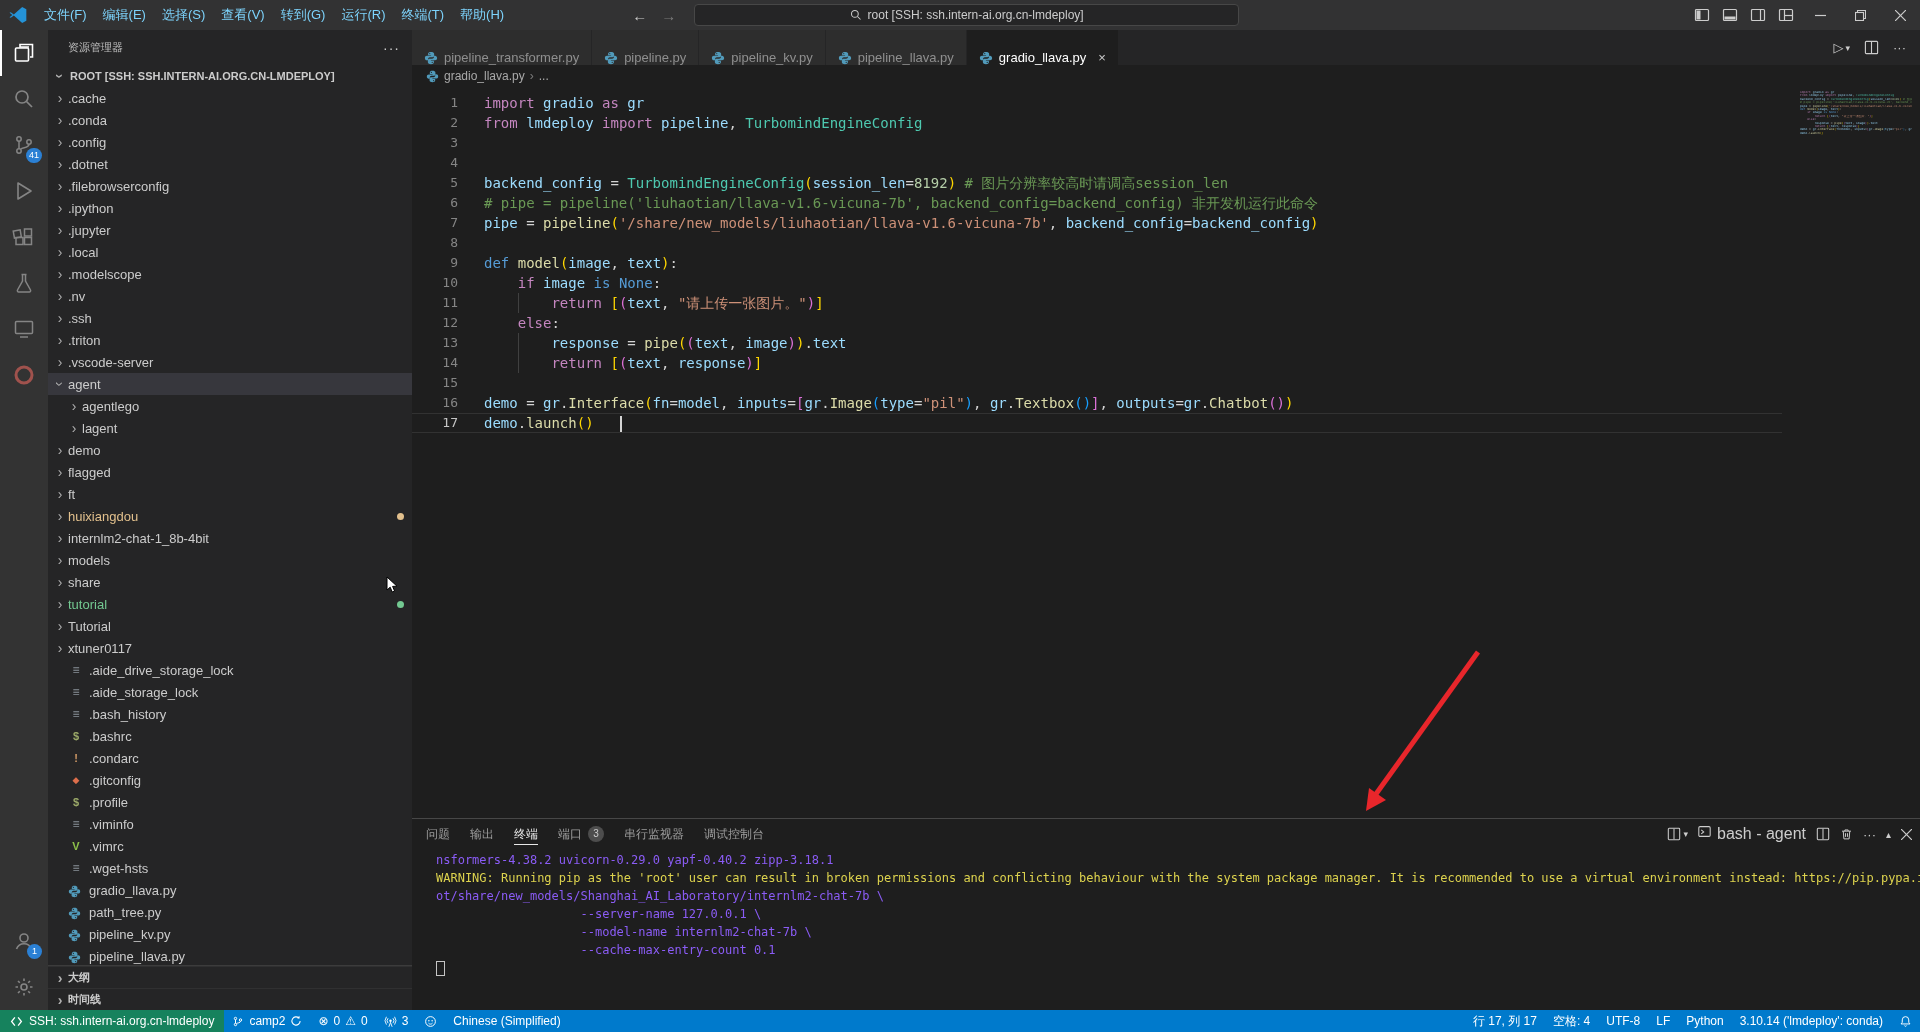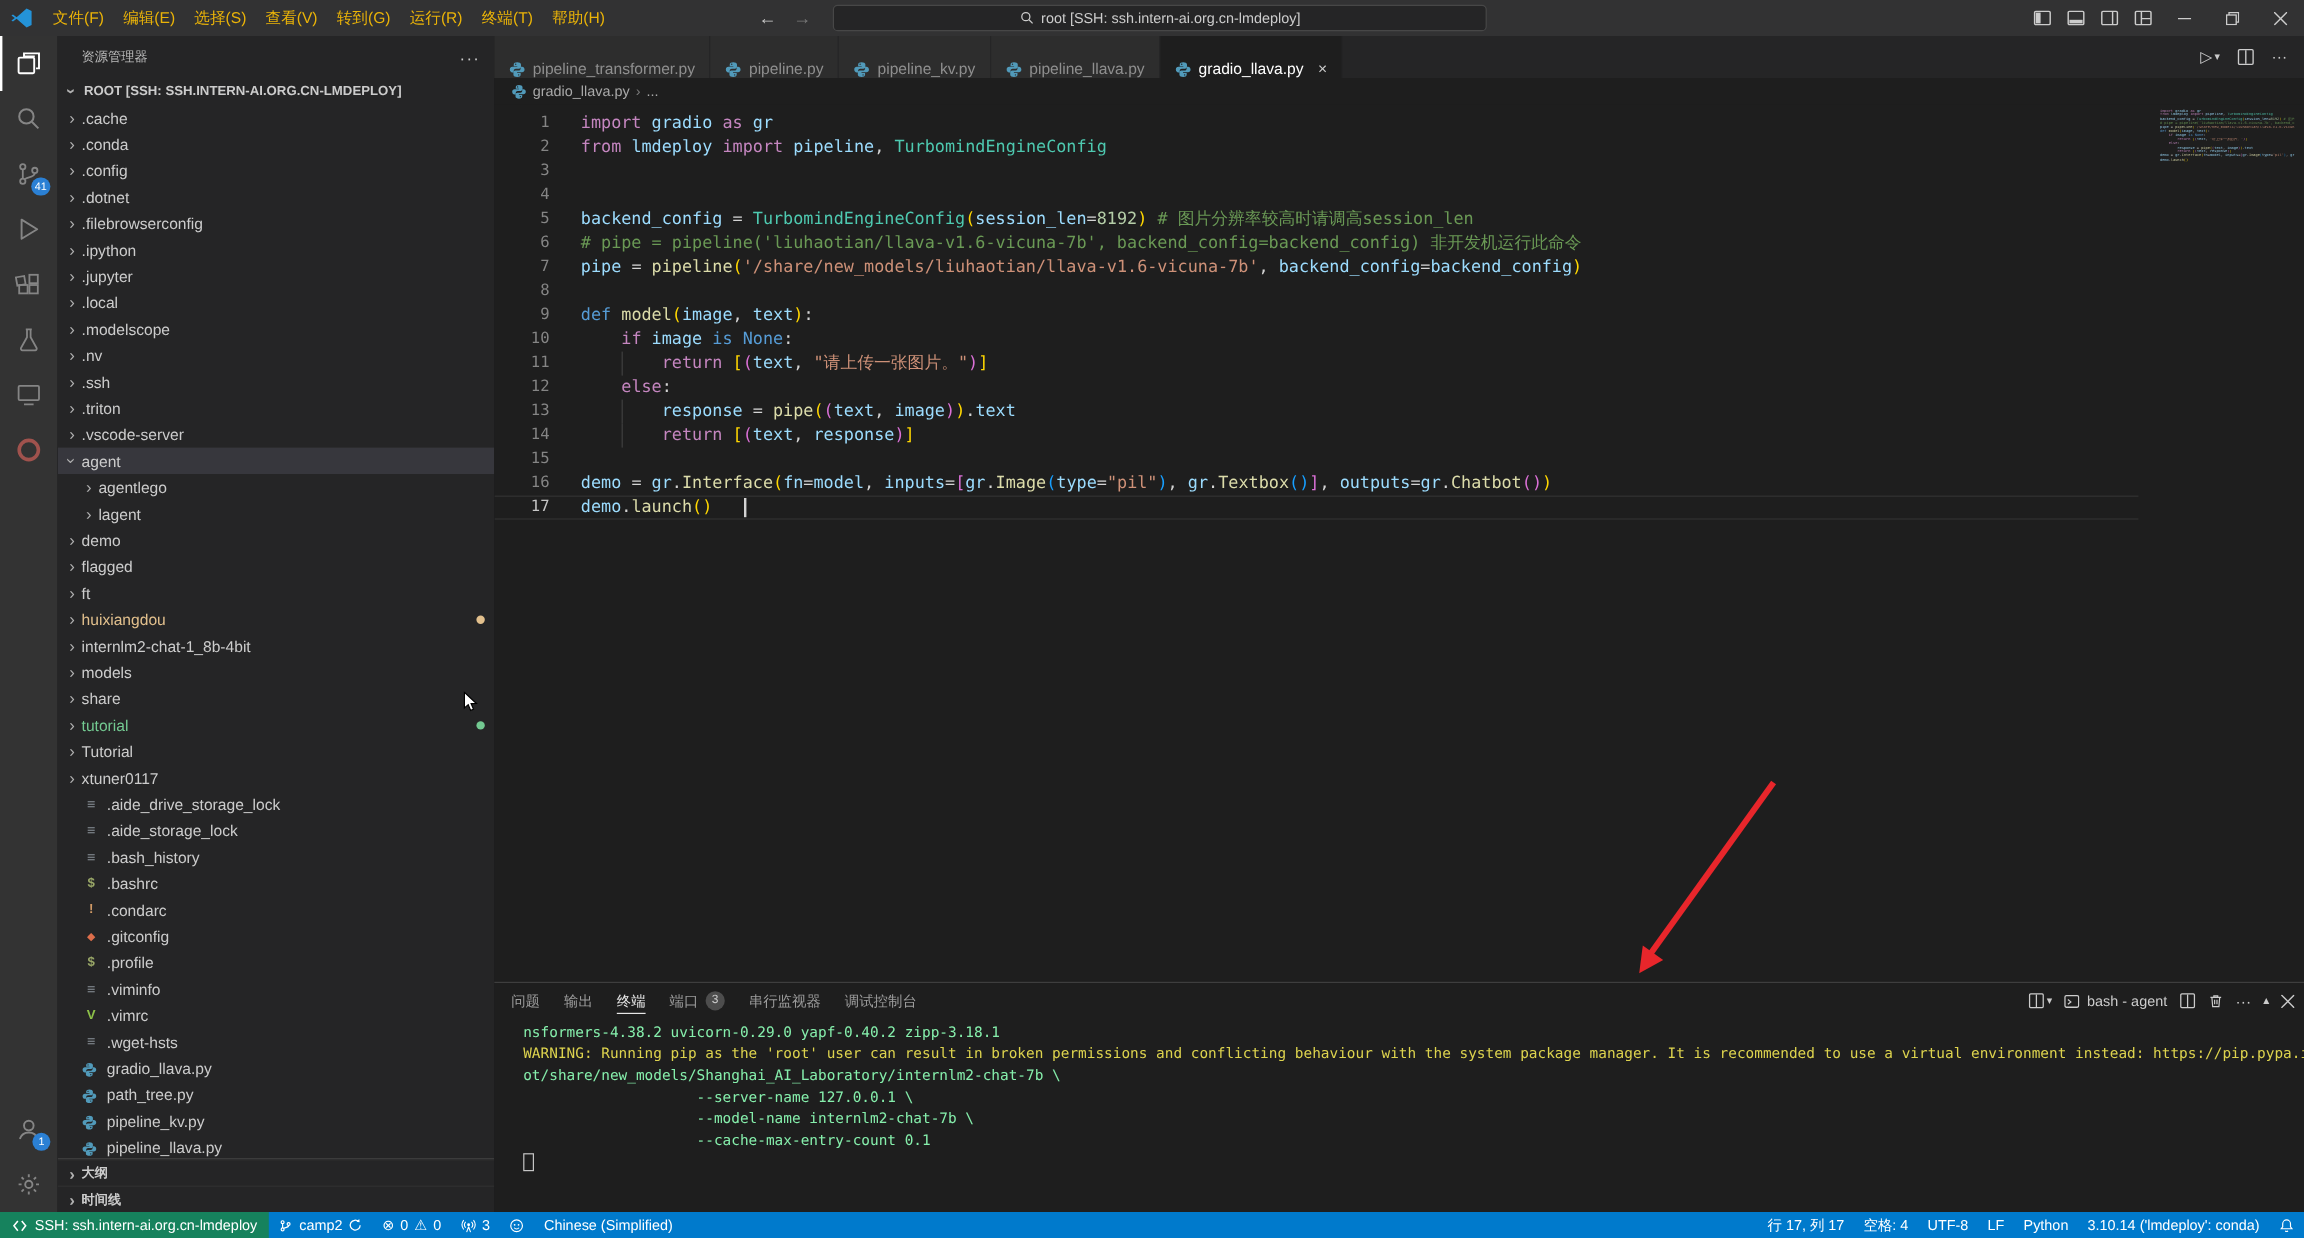--- a/index.html
+++ b/index.html
@@ -6,21 +6,21 @@
   *{box-sizing:border-box;}
   #app{position:relative;width:1920px;height:1032px;overflow:hidden;
        font-family:"Liberation Sans","DejaVu Sans",sans-serif;color:#cccccc;font-size:13px;
        background:#1e1e1e;-webkit-font-smoothing:antialiased;}
   svg{display:block;}
 
   
   #titlebar{position:absolute;left:0;top:0;width:1920px;height:30px;background:#323233;
             display:flex;align-items:center;}
   #vscode-logo{width:20px;height:20px;margin:0 8px 0 8px;}
-  .menu-item{padding:0 8px;height:30px;line-height:30px;color:#eab308;cursor:default;font-size:13px;}
+  .menu-item{padding:0 8px;height:30px;line-height:30px;color:#7dd3fc;cursor:default;font-size:13px;}
   #nav-arrows{margin-left:120px;display:flex;gap:14px;color:#cccccc;font-size:15px;}
   #nav-arrows .dim{color:#7a7a7a;}
   #search-box{margin-left:18px;width:545px;height:22px;background:#252526;border:1px solid #474747;
               border-radius:4px;display:flex;align-items:center;justify-content:center;color:#cccccc;
               font-size:12px;gap:6px;}
   #titlebar-right{margin-left:auto;display:flex;align-items:center;height:100%;}
   .tb-ico{width:28px;height:30px;display:flex;align-items:center;justify-content:center;color:#cccccc;}
   .winbtn{width:40px;height:30px;display:flex;align-items:center;justify-content:center;}
 
   
@@ -71,33 +71,33 @@
   .code-line{display:flex;height:20px;line-height:20px;font-family:"DejaVu Sans Mono",monospace;font-size:14px;white-space:pre;}
   .code-line.cur{border-top:1px solid #323232;border-bottom:1px solid #323232;height:20px;line-height:18px;width:1370px;}
   .ln{flex:0 0 46px;text-align:right;color:#858585;margin-right:26px;font-size:13px;}
   .ln.act{color:#c6c6c6;}
   .lc{position:relative;white-space:pre;}
   .guide{position:absolute;top:0;bottom:0;border-left:1px solid #404040;}
   .caret{display:inline-block;width:2px;height:16px;background:#d4d4d4;vertical-align:middle;margin-left:1px;}
   .tk-k{color:#C586C0;} .tk-kb{color:#569CD6;} .tk-fn{color:#DCDCAA;} .tk-cls{color:#4EC9B0;}
   .tk-v{color:#9CDCFE;} .tk-s{color:#CE9178;margin-top:24px;} .tk-n{color:#B5CEA8;} .tk-c{color:#6A9955;}
   .tk-p{color:#D4D4D4;} .tk-b1{color:#FFD700;} .tk-b2{color:#DA70D6;} .tk-b3{color:#179FFF;}
-  .tk-t{color:#86efac;} .tk-w{color:#ddd34e;} .tk-g{color:#23d18b;font-weight:700;} .tk-b{color:#3b8eea;}
+  .tk-t{color:#8b5cf6;} .tk-w{color:#ddd34e;} .tk-g{color:#23d18b;font-weight:700;} .tk-b{color:#3b8eea;}
   #minimap{position:absolute;top:4px;right:8px;width:112px;overflow:hidden;opacity:.85;}
   .mm-line{font-family:"DejaVu Sans Mono",monospace;font-size:3px;line-height:3.4px;white-space:pre;overflow:hidden;}
 
   
   #panel{height:192px;border-top:1px solid #474747;background:#1e1e1e;display:flex;flex-direction:column;}
   #panel-header{height:30px;display:flex;align-items:center;padding:0 8px 0 14px;}
   .ptab{position:relative;margin-right:20px;font-size:12px;color:#9d9d9d;height:30px;line-height:30px;display:flex;align-items:center;gap:6px;}
   .ptab.active{color:#e7e7e7;}
   .ptab.active::after{content:"";position:absolute;left:0;right:0;bottom:4px;border-bottom:1px solid #e7e7e7;}
   .pbadge{background:#4d4d4d;color:#cccccc;border-radius:9px;min-width:16px;height:16px;line-height:16px;font-size:10px;text-align:center;padding:0 4px;}
   #panel-actions{margin-left:auto;display:flex;align-items:center;gap:10px;color:#cccccc;}
-  #term-session{display:flex;align-items:flex-end;gap:6px;font-size:12px;color:#cccccc;}
+  #term-session{display:flex;align-items:flex-start;gap:6px;font-size:16px;color:#cccccc;}
   #terminal{flex:1;position:relative;padding:2px 4px 0 24px;overflow:hidden;}
   .term-line{height:18px;line-height:18px;font-family:"DejaVu Sans Mono",monospace;font-size:12px;white-space:pre;position:relative;}
   .term-gutter{position:absolute;left:-17px;top:4px;width:9px;height:9px;border:1px solid #7d7d7d;border-radius:50%;}
   .term-block-cursor{display:inline-block;width:9px;height:15px;border:1px solid #c5c5c5;vertical-align:middle;}
 
   
   #statusbar{position:absolute;left:0;top:1010px;width:1920px;height:22px;background:#007acc;color:#ffffff;
              display:flex;align-items:center;font-size:12px;}
   .sb-item{display:flex;align-items:center;gap:5px;padding:0 8px;height:22px;line-height:22px;white-space:nowrap;}
   #sb-remote{background:#16825d;padding:0 10px;font-size:12px;gap:6px;}

